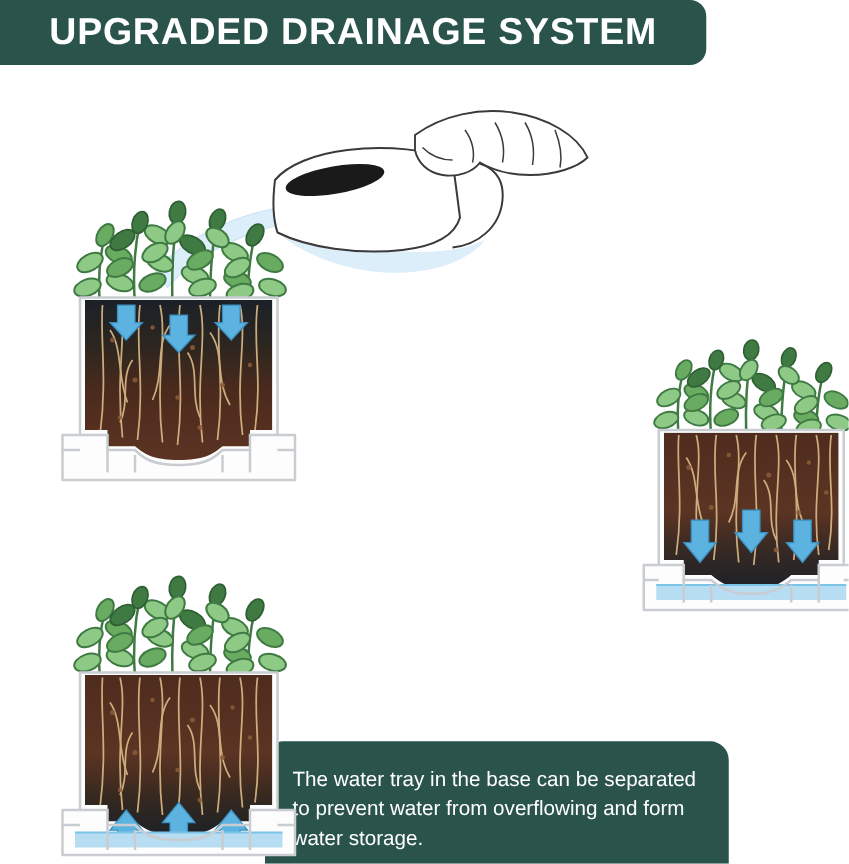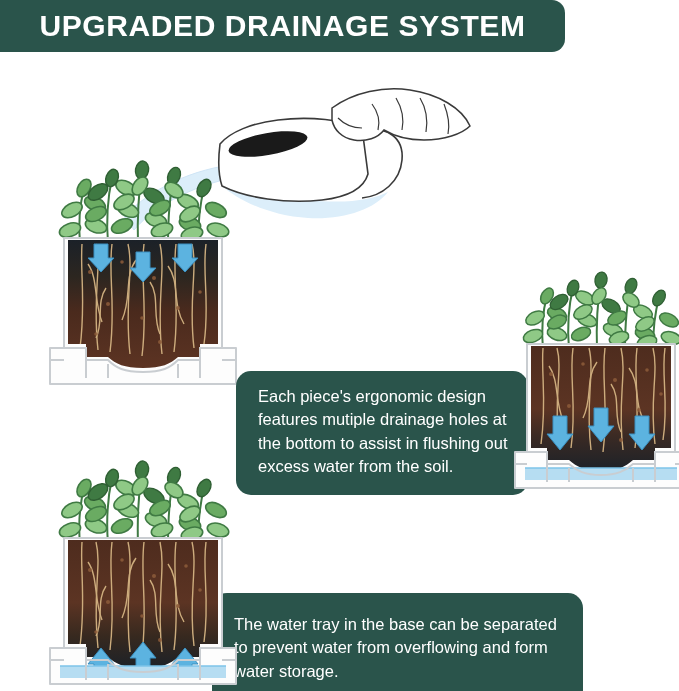--- a/index.html
+++ b/index.html
@@ -251,23 +251,20 @@
       <g fill="none" stroke="#3a3a3a" stroke-width="1.2">
         <path d="M160,22 C166,30 168,40 166,48"></path>
         <path d="M184,16 C190,26 192,38 190,48"></path>
         <path d="M208,16 C214,26 216,38 214,50"></path>
         <path d="M232,22 C236,32 238,42 236,52"></path>
         <path d="M126,36 C132,42 140,46 150,46"></path>
       </g>
     </svg>
   </div>
 
-  <div class="callout" id="callout-1">
-    <span>Each piece's ergonomic design features mutiple drainage holes at the bottom to assist in flushing out excess water from the soil.</span>
-  </div>
 
   <div class="planter" id="planter-right">
     <svg viewBox="0 0 172 232">
       <defs>
         <linearGradient id="soilB" x1="0" y1="0" x2="0" y2="1">
           <stop offset="0%" stop-color="#4e2c1e"></stop>
           <stop offset="50%" stop-color="#5c3423"></stop>
           <stop offset="72%" stop-color="#3a2a24"></stop>
           <stop offset="100%" stop-color="#1b2128"></stop>
         </linearGradient>

